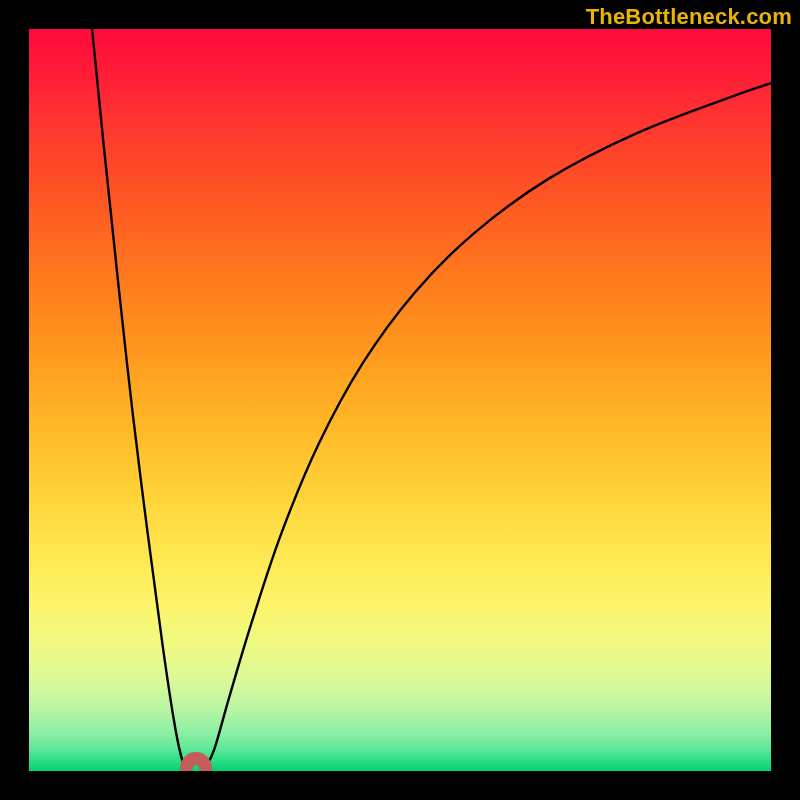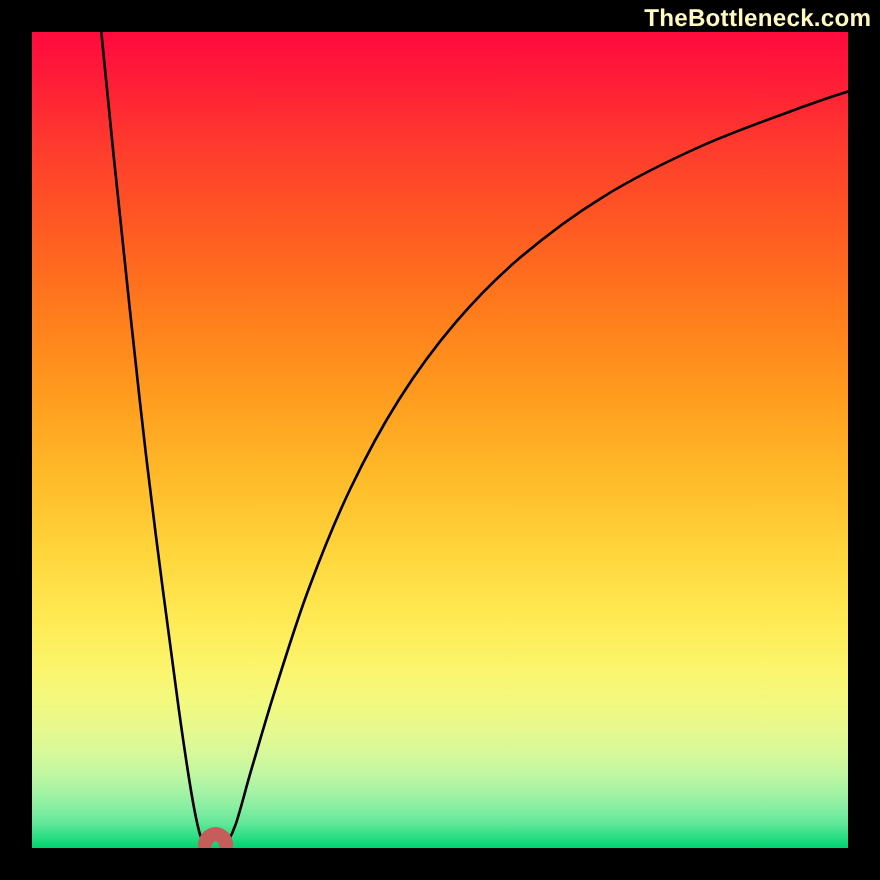--- a/index.html
+++ b/index.html
@@ -47,21 +47,21 @@
   svg.curves {
     position: absolute;
     inset: 0;
   }
   .attrib {
     position: absolute;
     top: 4px;
     right: 8px;
     font-size: 22px;
     font-weight: 600;
-    color: #fef9c3;
+    color: #eab308;
     letter-spacing: 0.2px;
     user-select: none;
   }
 </style>
 </head>
 <body>
 
 <div class="frame">
   <div class="gradient"></div>
   <svg class="curves" viewBox="0 0 742 742" preserveAspectRatio="none">

